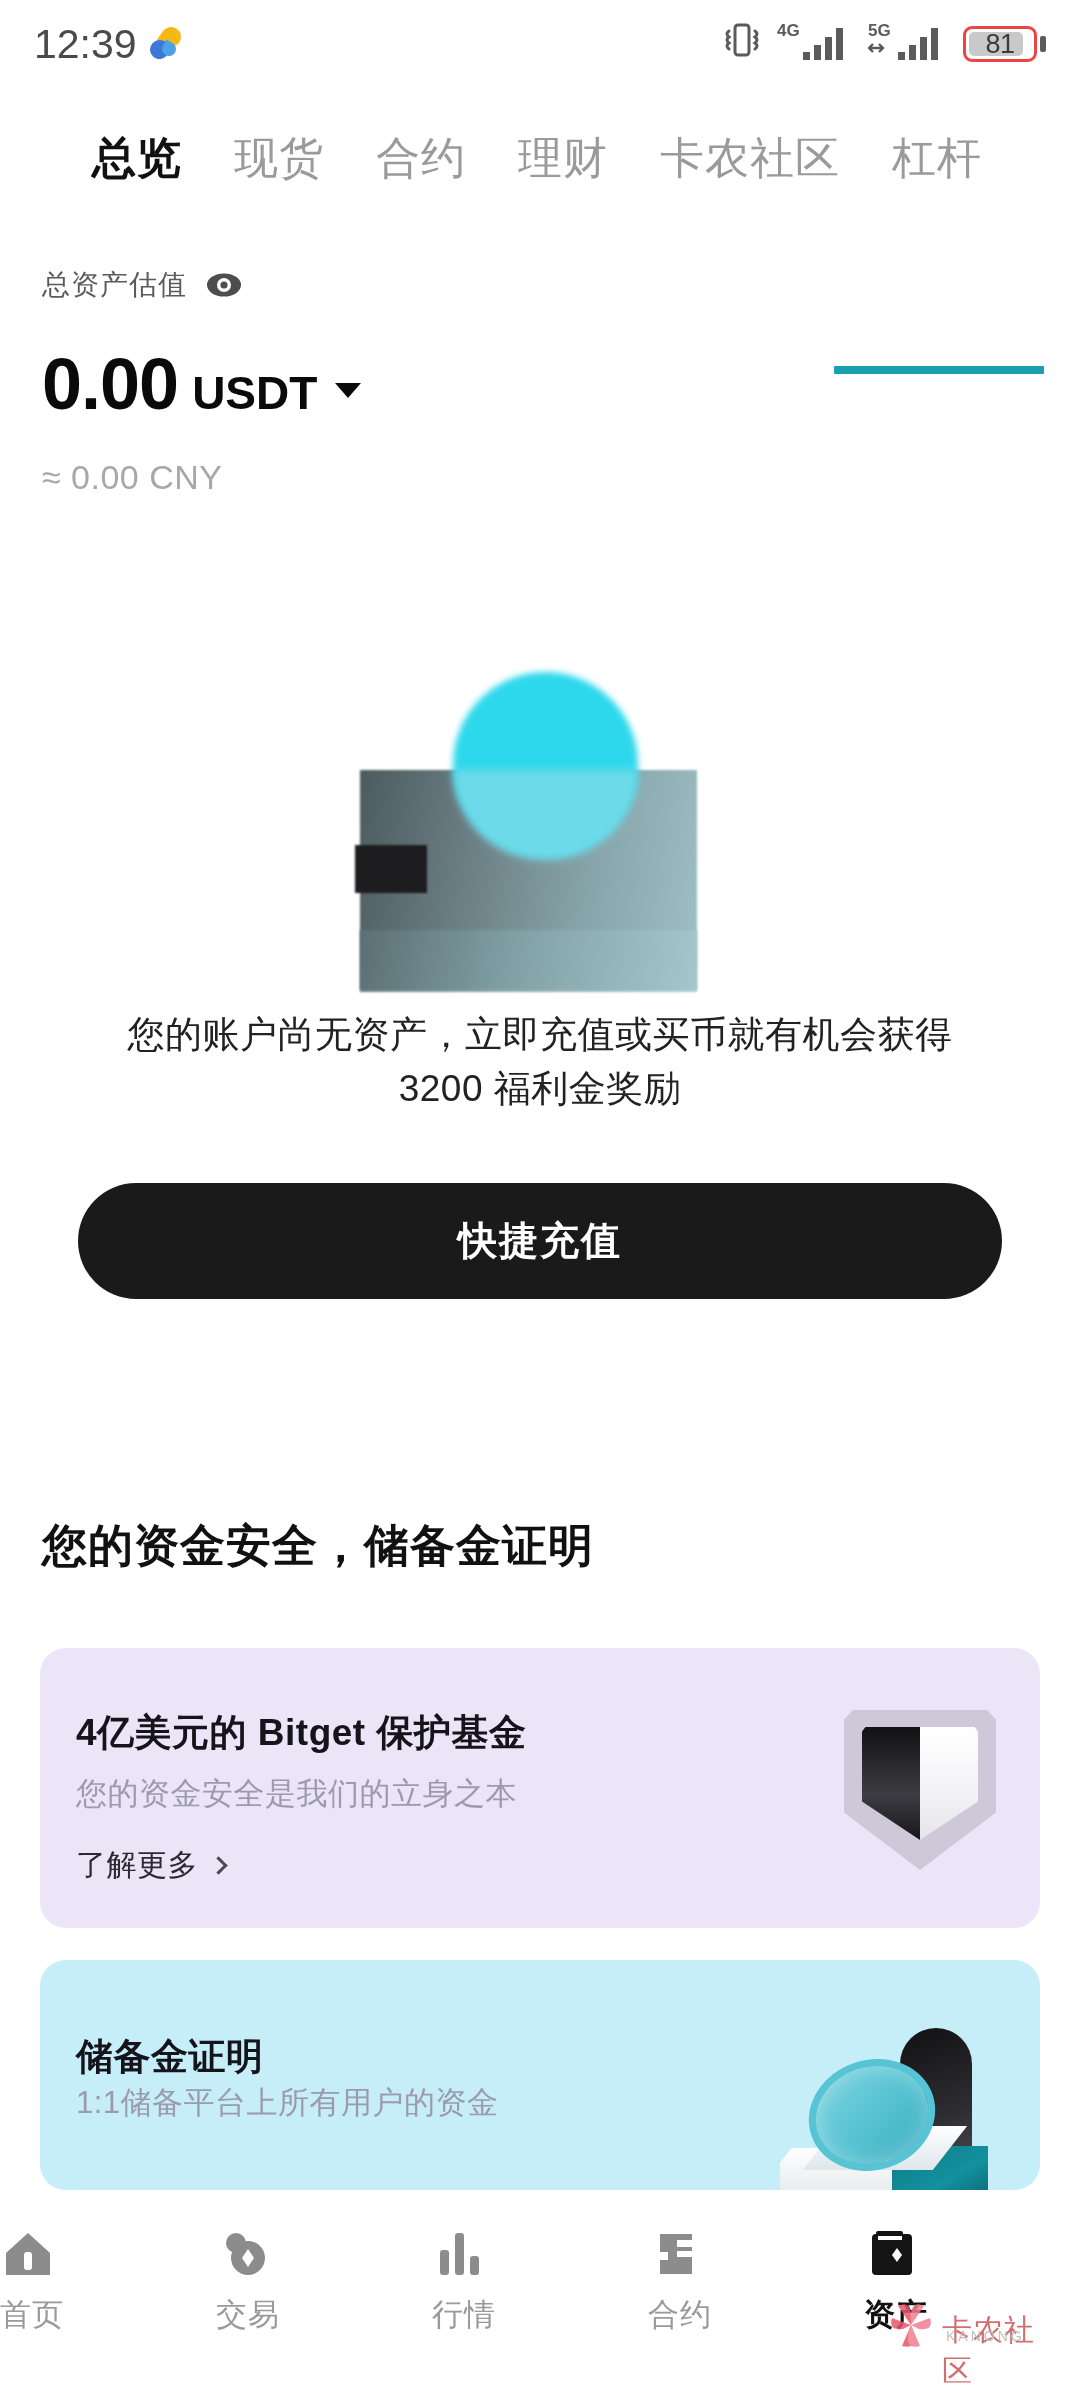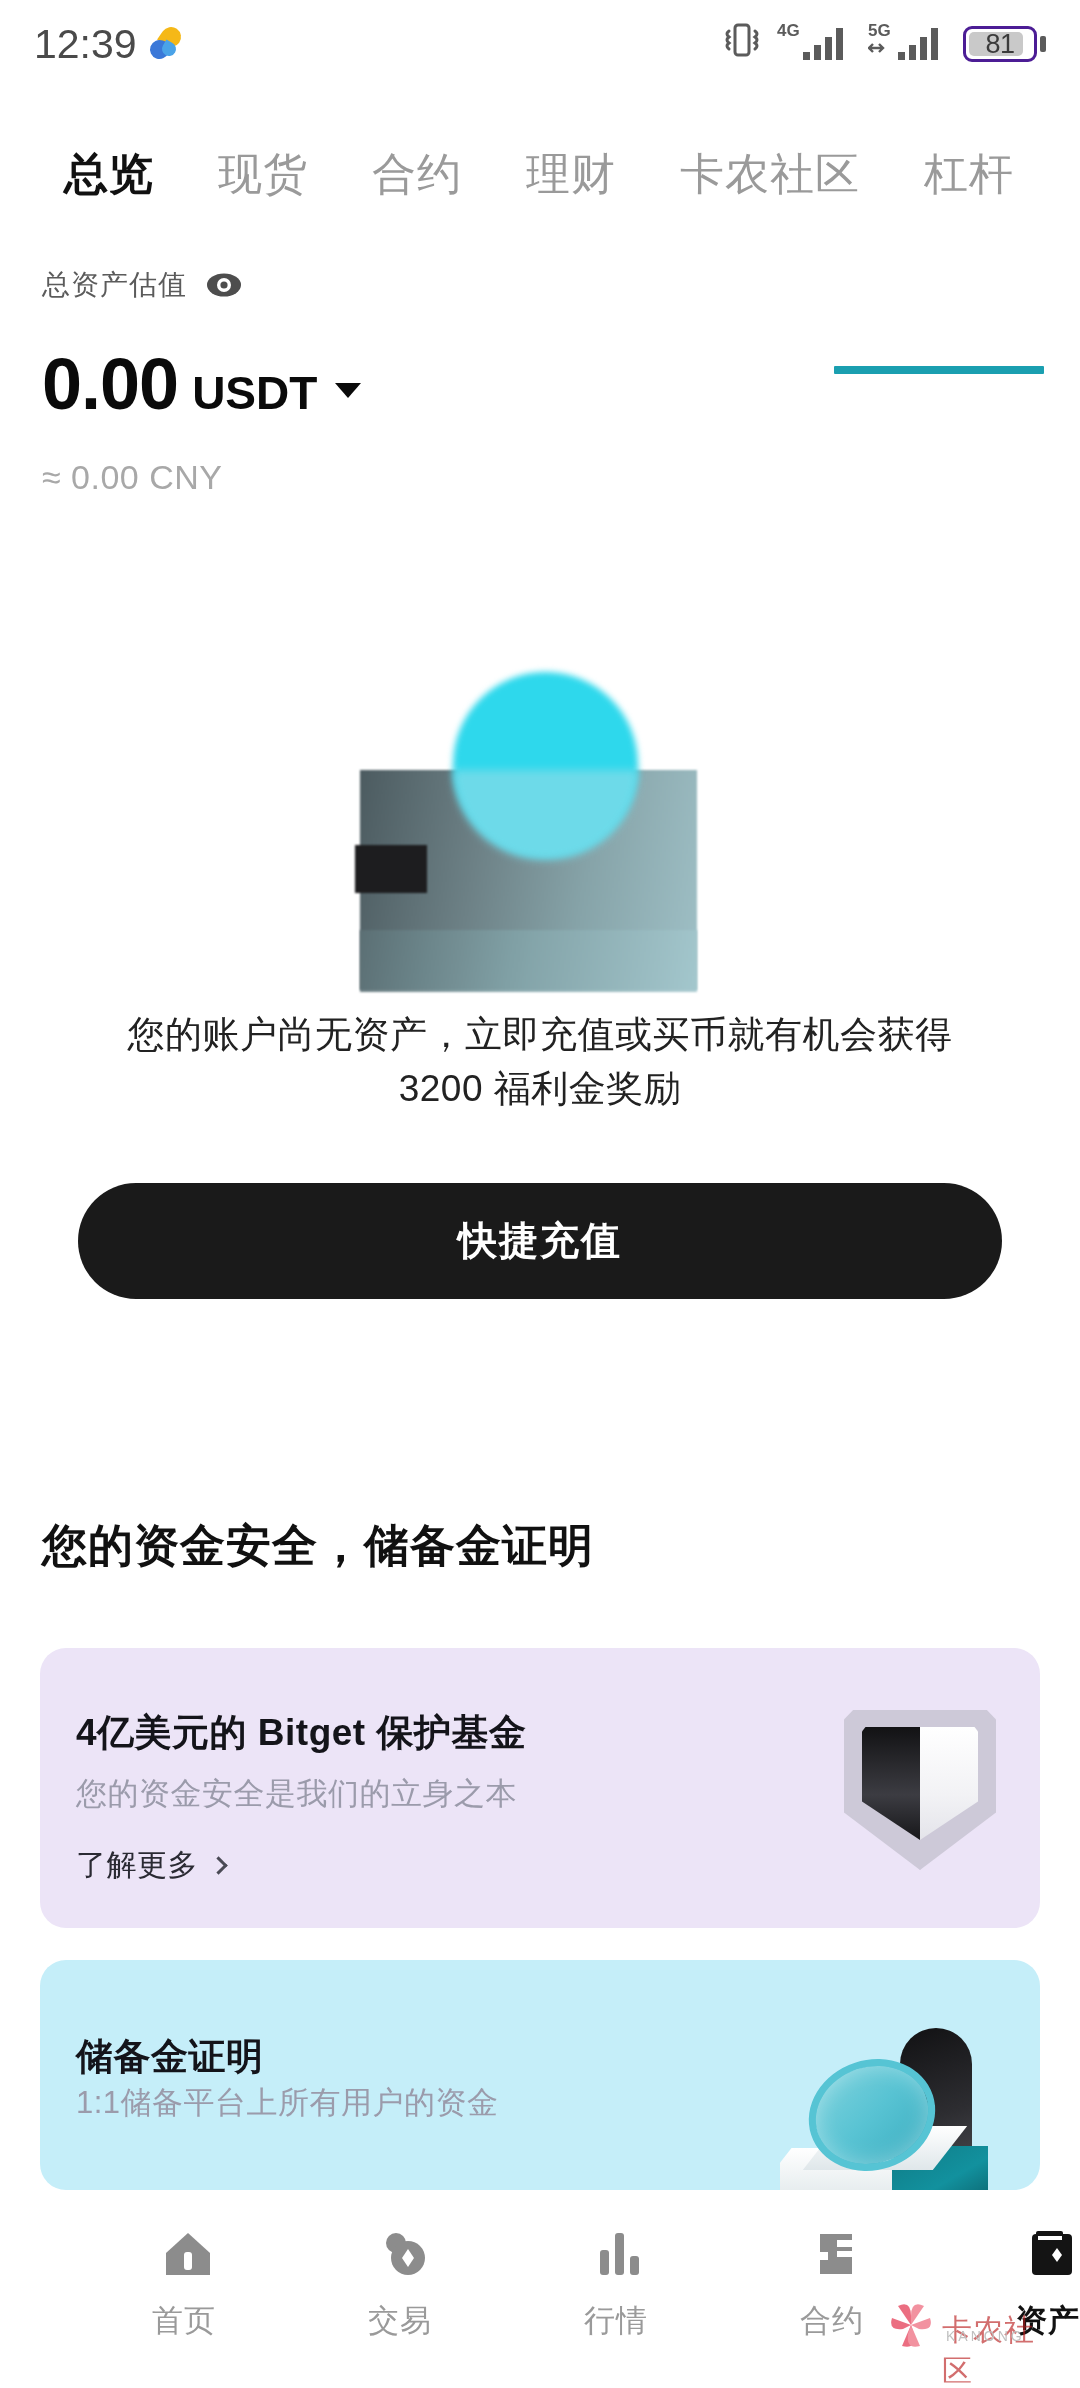--- a/index.html
+++ b/index.html
@@ -26,34 +26,34 @@
   .sb-appicon .p1{ width:20px;height:20px; background:#f5b817; left:12px; top:0px; transform:rotate(35deg); }
   .sb-appicon .p2{ width:19px;height:19px; background:#3b78d8; left:1px; top:13px; transform:rotate(200deg); }
   .sb-appicon .p3{ width:14px;height:14px; background:#4aa3e8; left:13px; top:15px; transform:rotate(120deg); }
 
   .sb-right{ display:flex; gap:13px; }
   .ic{ display:block; }
   .sb-batt{
     display:flex; align-items:center; gap:3px;
   }
   .battbody{
-    width:74px;height:36px;border:3px solid #4c1d95;border-radius:9px;
+    width:74px;height:36px;border:3px solid #ef4444;border-radius:9px;
     display:flex;align-items:center;justify-content:center;position:relative;
   }
   .battfill{
     position:absolute; left:3px; top:3px; bottom:3px; width:54px;
     background:#c9c9c9; border-radius:5px;
   }
   .battnum{ position:relative; font-size:27px; color:#3b3b3b; font-weight:500; letter-spacing:-0.5px;}
   .batttip{ width:6px;height:16px;background:#5b5b5b;border-radius:2px; }
 
   
   .tabs{
     position:absolute; top:112px; left:0; width:1080px; height:92px;
-    display:flex; align-items:flex-end; padding-left:38px; gap:12px;
+    display:flex; align-items:center; padding-left:66px; gap:0;
   }
   .tab{
     font-size:44px; color:#9a9a9a; font-weight:400; padding:0 26px;
     white-space:nowrap; letter-spacing:1px;
   }
   .tab.active{ color:#111; font-weight:700; }
 
   
   .bal-label-row{
     position:absolute; top:266px; left:42px;
@@ -203,21 +203,21 @@
     position:absolute; left:112px; top:148px; width:96px; height:56px;
     background:linear-gradient(150deg,#0f7b86 0%,#12919e 60%,#0c6670 100%);
   }
 
   
   .bottomnav{
     position:absolute; bottom:0; left:0; width:1080px; height:196px;
     background:#fff; display:flex; align-items:flex-start; padding-top:34px;
   }
   .nav-item{
-    flex:1; display:flex; flex-direction:column; align-items:flex-end; gap:18px;
+    flex:1; display:flex; flex-direction:column; align-items:flex-start; gap:12px;
   }
   .nav-ico{ width:56px; height:56px; display:flex; align-items:center; justify-content:center; }
   .nav-lbl{ font-size:31px; color:#9a9a9a; letter-spacing:1px; }
   .nav-item.active .nav-lbl{ color:#111; font-weight:700; }
 
   
   .watermark{
     position:absolute; left:884px; top:2292px; width:176px; height:68px;
     pointer-events:none; opacity:.85;
   }

